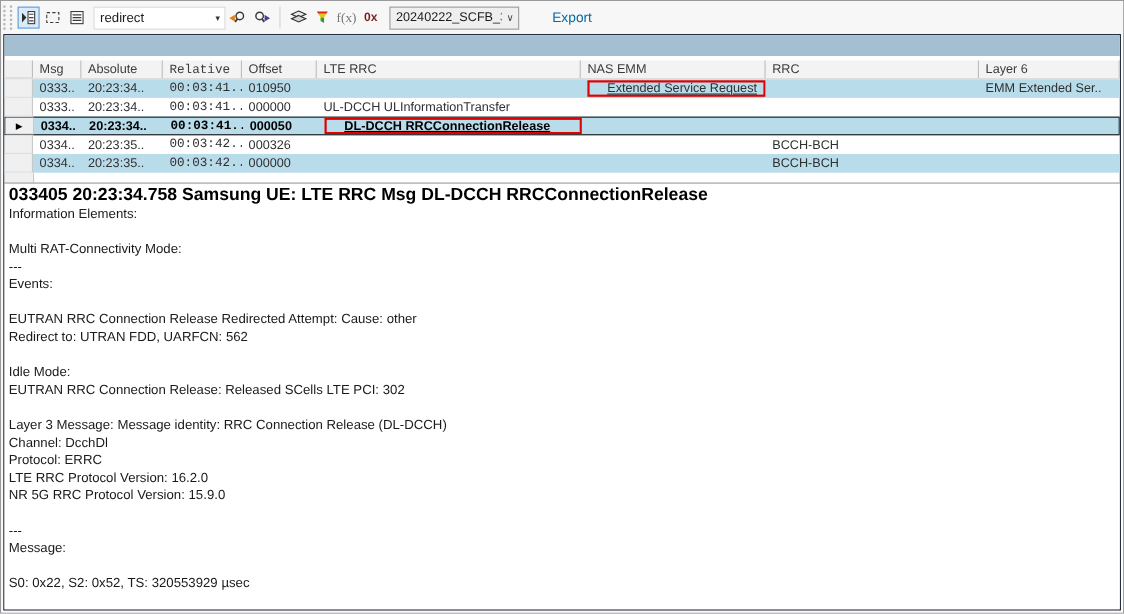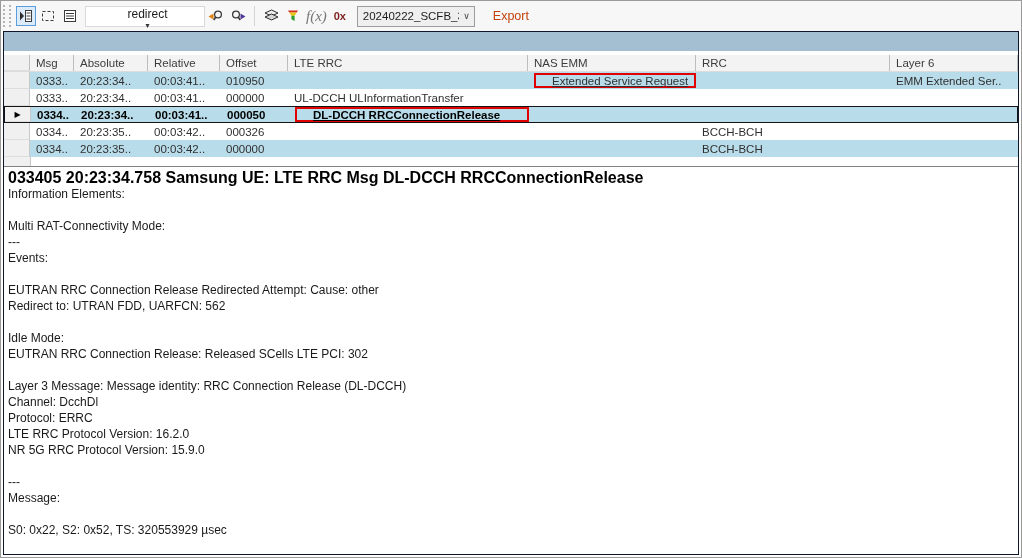--- a/index.html
+++ b/index.html
@@ -11,31 +11,31 @@
   
   .toolbar{height:30px;background:#f7f7f7;display:flex;align-items:center;flex:0 0 auto;}
   .grip{width:4px;height:22px;border-left:2px dotted #b4b4b4;border-right:2px dotted #b4b4b4;
         margin:0 4px 0 2px;}
   .tbtn{height:20px;min-width:20px;display:flex;align-items:center;justify-content:center;
         margin:0 1px;border:1px solid transparent;box-sizing:border-box;cursor:default;}
   .tbtn.active{border:1px solid #5d9ddb;background:#dcebf9;}
   .vsep{width:1px;height:20px;background:#d4d4d4;margin:0 5px;}
   .combo{display:flex;align-items:center;box-sizing:border-box;}
   .filter-combo{width:120px;height:21px;background:#fff;border:1px solid #d9d9d9;
-                margin-left:4px;padding-left:5px;flex-direction:column;}
+                margin-left:4px;padding-left:5px;}
   .combo-text{flex:1;font-size:12px;color:#1c1c1c;}
   .combo-arrow{font-size:8px;color:#333;padding:0 4px;}
   .file-combo{width:118px;height:21px;background:#efefef;border:1px solid #9c9c9c;
               margin-left:6px;padding-left:5px;}
   .file-text{flex:1;font-size:11.5px;color:#1c1c1c;white-space:nowrap;overflow:hidden;width:92px;}
   .combo-caret{font-size:9px;color:#444;padding:0 4px;}
-  .fx{font-family:"Liberation Serif","DejaVu Serif",serif;font-style:italic;
-      font-size:15px;color:#767676;}
+  .fx{font-family:"Liberation Serif","DejaVu Serif",serif;
+      font-size:12px;color:#767676;}
   .hex{font-weight:bold;font-size:11px;color:#7c1f1f;}
-  .export{font-size:12.5px;color:#c2410c;margin-left:12px;padding:2px 6px;}
+  .export{font-size:12.5px;color:#0369a1;margin-left:24px;padding:2px 6px;}
 
   
   .panel{flex:1;margin:0 2px 2px 2px;border:1px solid #0f172a;background:#fff;
          display:flex;flex-direction:column;overflow:hidden;}
   .band{height:19px;background:#a4bed2;flex:0 0 auto;}
   .band-gap{height:4px;background:#fff;flex:0 0 auto;}
 
   
   .grid{flex:0 0 auto;}
   .trow{display:flex;height:17px;align-items:center;box-sizing:border-box;
@@ -44,21 +44,21 @@
   .trow.blue{background:#b9dcea;}
   .trow.sel{border:1px solid #141414;font-weight:bold;color:#000;}
   .cell{padding-left:6px;white-space:nowrap;overflow:hidden;box-sizing:border-box;height:100%;
         display:flex;align-items:center;}
   .head .cell{border-right:1px solid #bdbdbd;}
   .c-gut{width:26px;flex:0 0 auto;padding-left:0;background:#f0f0f0;
          border-right:1px solid #c8c8c8;border-bottom:1px solid #dddddd;
          justify-content:center;font-size:8px;color:#000;font-weight:normal;}
   .c-msg{width:44px;flex:0 0 auto;}
   .c-abs{width:74px;flex:0 0 auto;}
-  .c-rel{width:72px;flex:0 0 auto;}
+  .c-rel{width:72px;flex:0 0 auto;font-family:Liberation Mono, monospace;}
   .c-off{width:68px;flex:0 0 auto;}
   .c-lte{width:240px;flex:0 0 auto;}
   .c-nas{width:168px;flex:0 0 auto;}
   .c-rrc{width:194px;flex:0 0 auto;}
   .c-l3{flex:1;}
   .redbox{display:block;width:100%;box-sizing:border-box;border:2px solid #e10000;
           padding:0 16px;line-height:12px;height:15px;display:flex;align-items:center;text-decoration:underline;}
   .grid-footer{height:9px;display:flex;}
   .grid-footer .c-gut{height:100%;border-bottom:none;}
 

